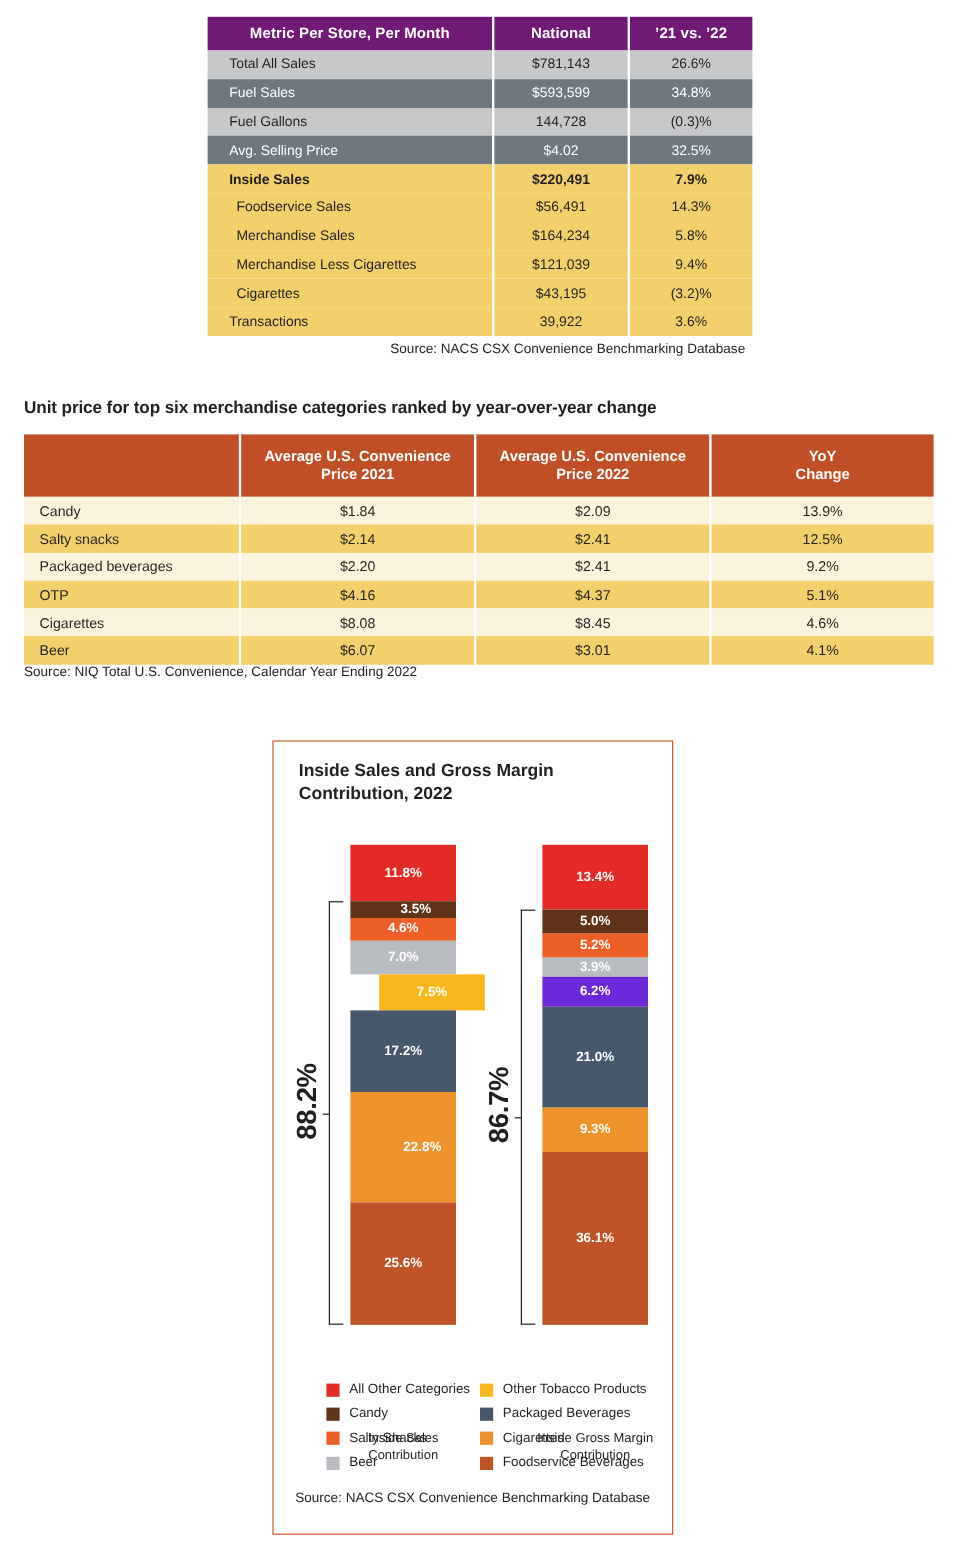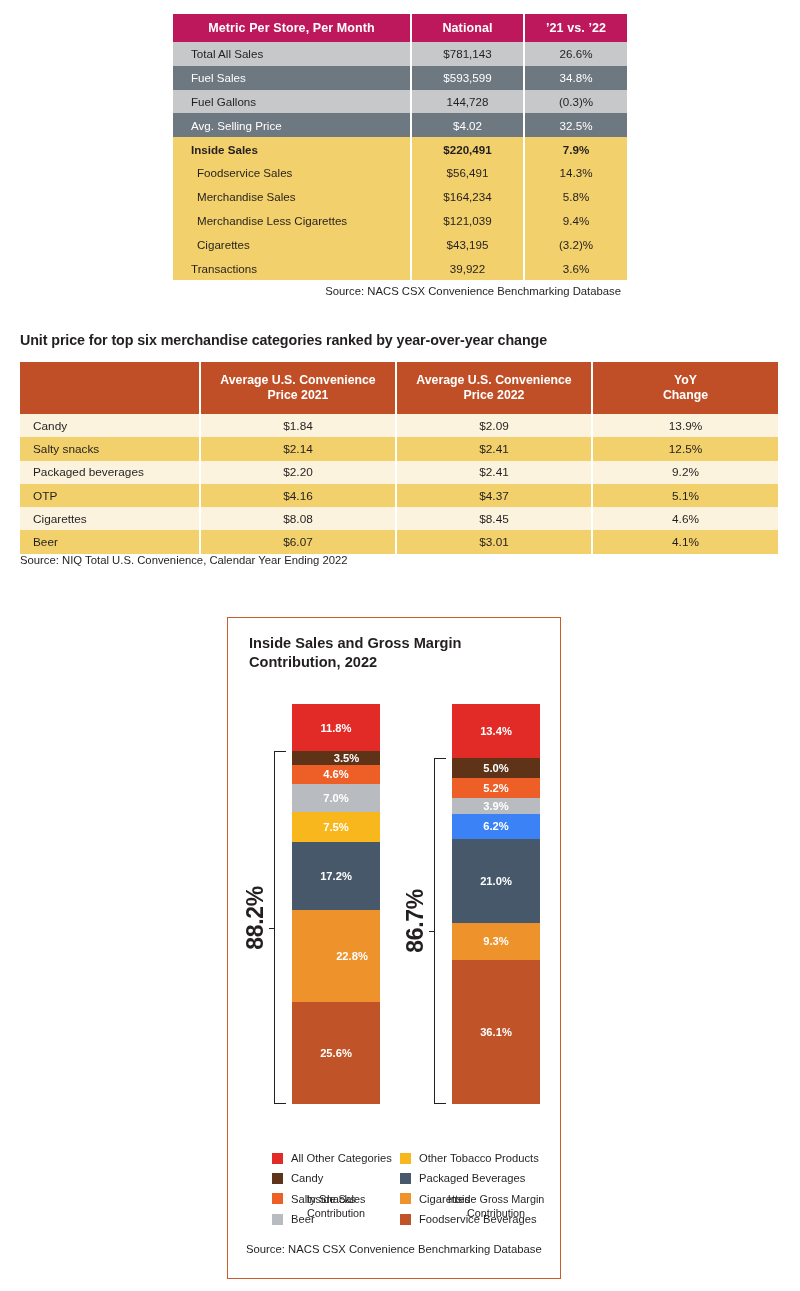--- a/index.html
+++ b/index.html
@@ -27,21 +27,21 @@
     border-collapse: collapse;
     width: 100%;
     table-layout: fixed;
   }
   table.grid td, table.grid th {
     padding: 0;
   }
 
   
   .t1-head th {
-    background: #be185d;
+    background: #701a75;
     color: #ffffff;
     font-size: 12.5px;
     font-weight: bold;
     height: 28px;
     text-align: center;
     vertical-align: middle;
     letter-spacing: .1px;
   }
   .t1-head th.lbl {
     text-align: center;
@@ -392,21 +392,21 @@
         </div>
         <div class="seg" style="height: 14px; background: rgb(94, 51, 24); padding-left: 21px;">
           <span>3.5%</span>
         </div>
         <div class="seg" style="height: 18.4px; background: rgb(238, 95, 40);">
           <span>4.6%</span>
         </div>
         <div class="seg" style="height: 28px; background: rgb(184, 188, 192);">
           <span>7.0%</span>
         </div>
-        <div class="seg" style="height: 30px; background: rgb(248, 183, 29);">
+        <div class="seg" style="height: 30px; background: rgb(248, 183, 29); margin-left: 24px;">
           <span>7.5%</span>
         </div>
         <div class="seg" style="height: 68.8px; background: rgb(70, 88, 106);">
           <span>17.2%</span>
         </div>
         <div class="seg" style="height: 91.2px; background: rgb(238, 146, 43); padding-left: 32px;">
           <span>22.8%</span>
         </div>
         <div class="seg" style="height: 102.4px; background: rgb(192, 84, 40);">
           <span>25.6%</span>
@@ -421,21 +421,21 @@
         </div>
         <div class="seg" style="height: 19.98px; background: rgb(94, 51, 24);">
           <span>5.0%</span>
         </div>
         <div class="seg" style="height: 20.7792px; background: rgb(238, 95, 40);">
           <span>5.2%</span>
         </div>
         <div class="seg" style="height: 15.5844px; background: rgb(184, 188, 192);">
           <span>3.9%</span>
         </div>
-        <div class="seg" style="height: 24.7752px; background: #3b82f6;">
+        <div class="seg" style="height: 24.7752px; background: #6d28d9;">
           <span>6.2%</span>
         </div>
         <div class="seg" style="height: 83.9161px; background: rgb(70, 88, 106);">
           <span>21.0%</span>
         </div>
         <div class="seg" style="height: 37.1628px; background: rgb(238, 146, 43);">
           <span>9.3%</span>
         </div>
         <div class="seg" style="height: 144.256px; background: rgb(192, 84, 40);">
           <span>36.1%</span>

